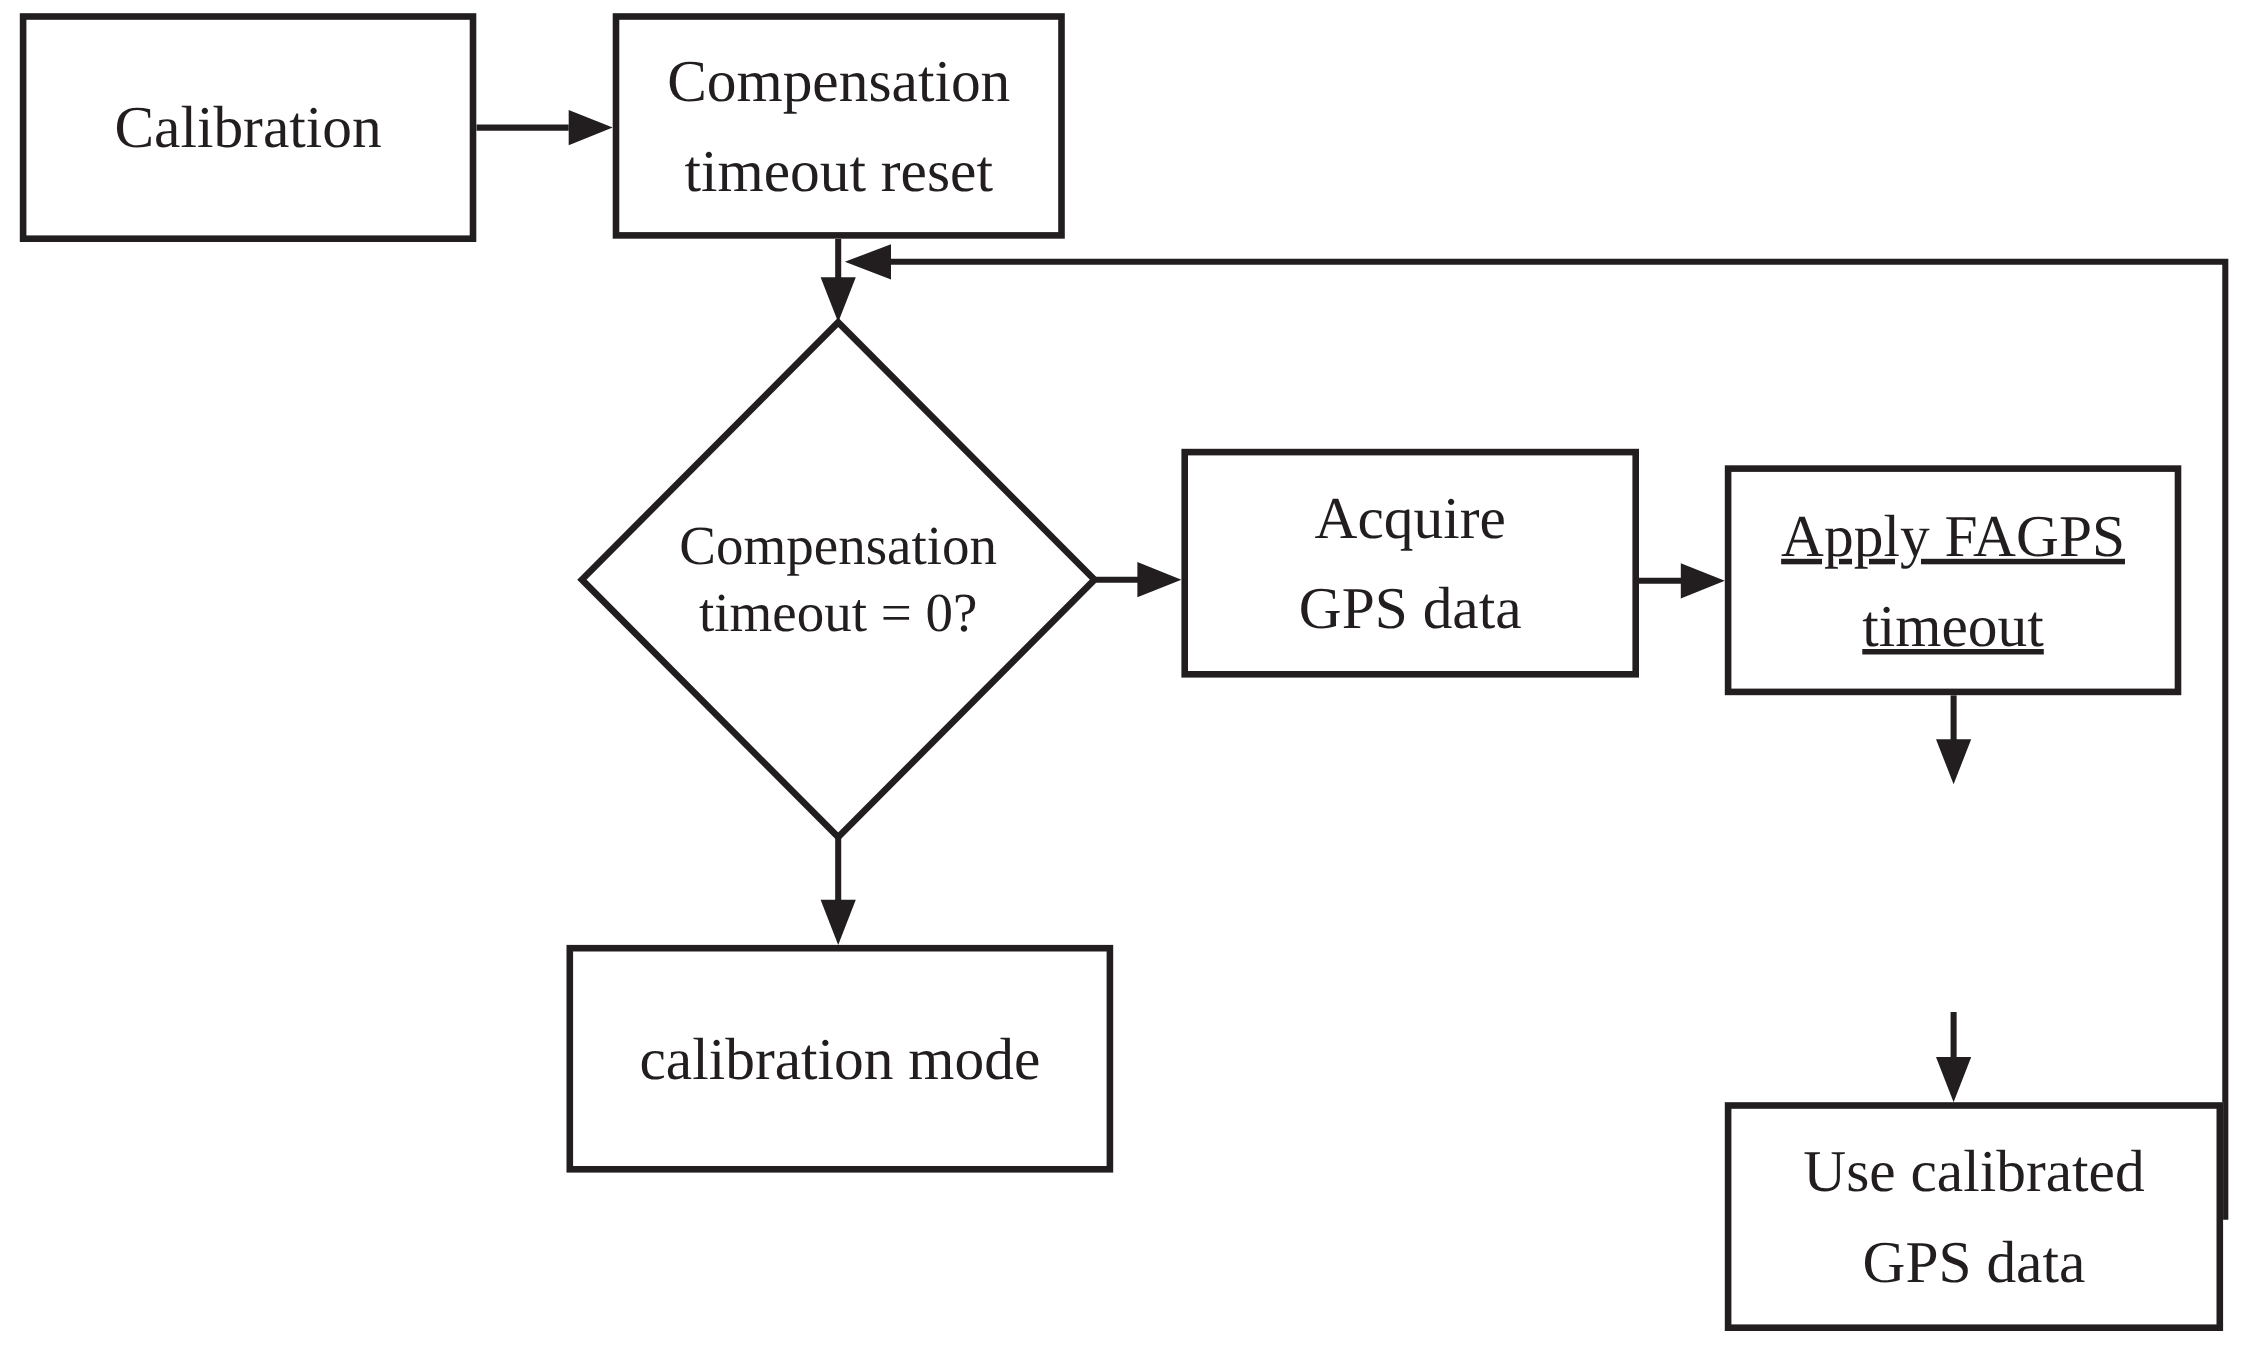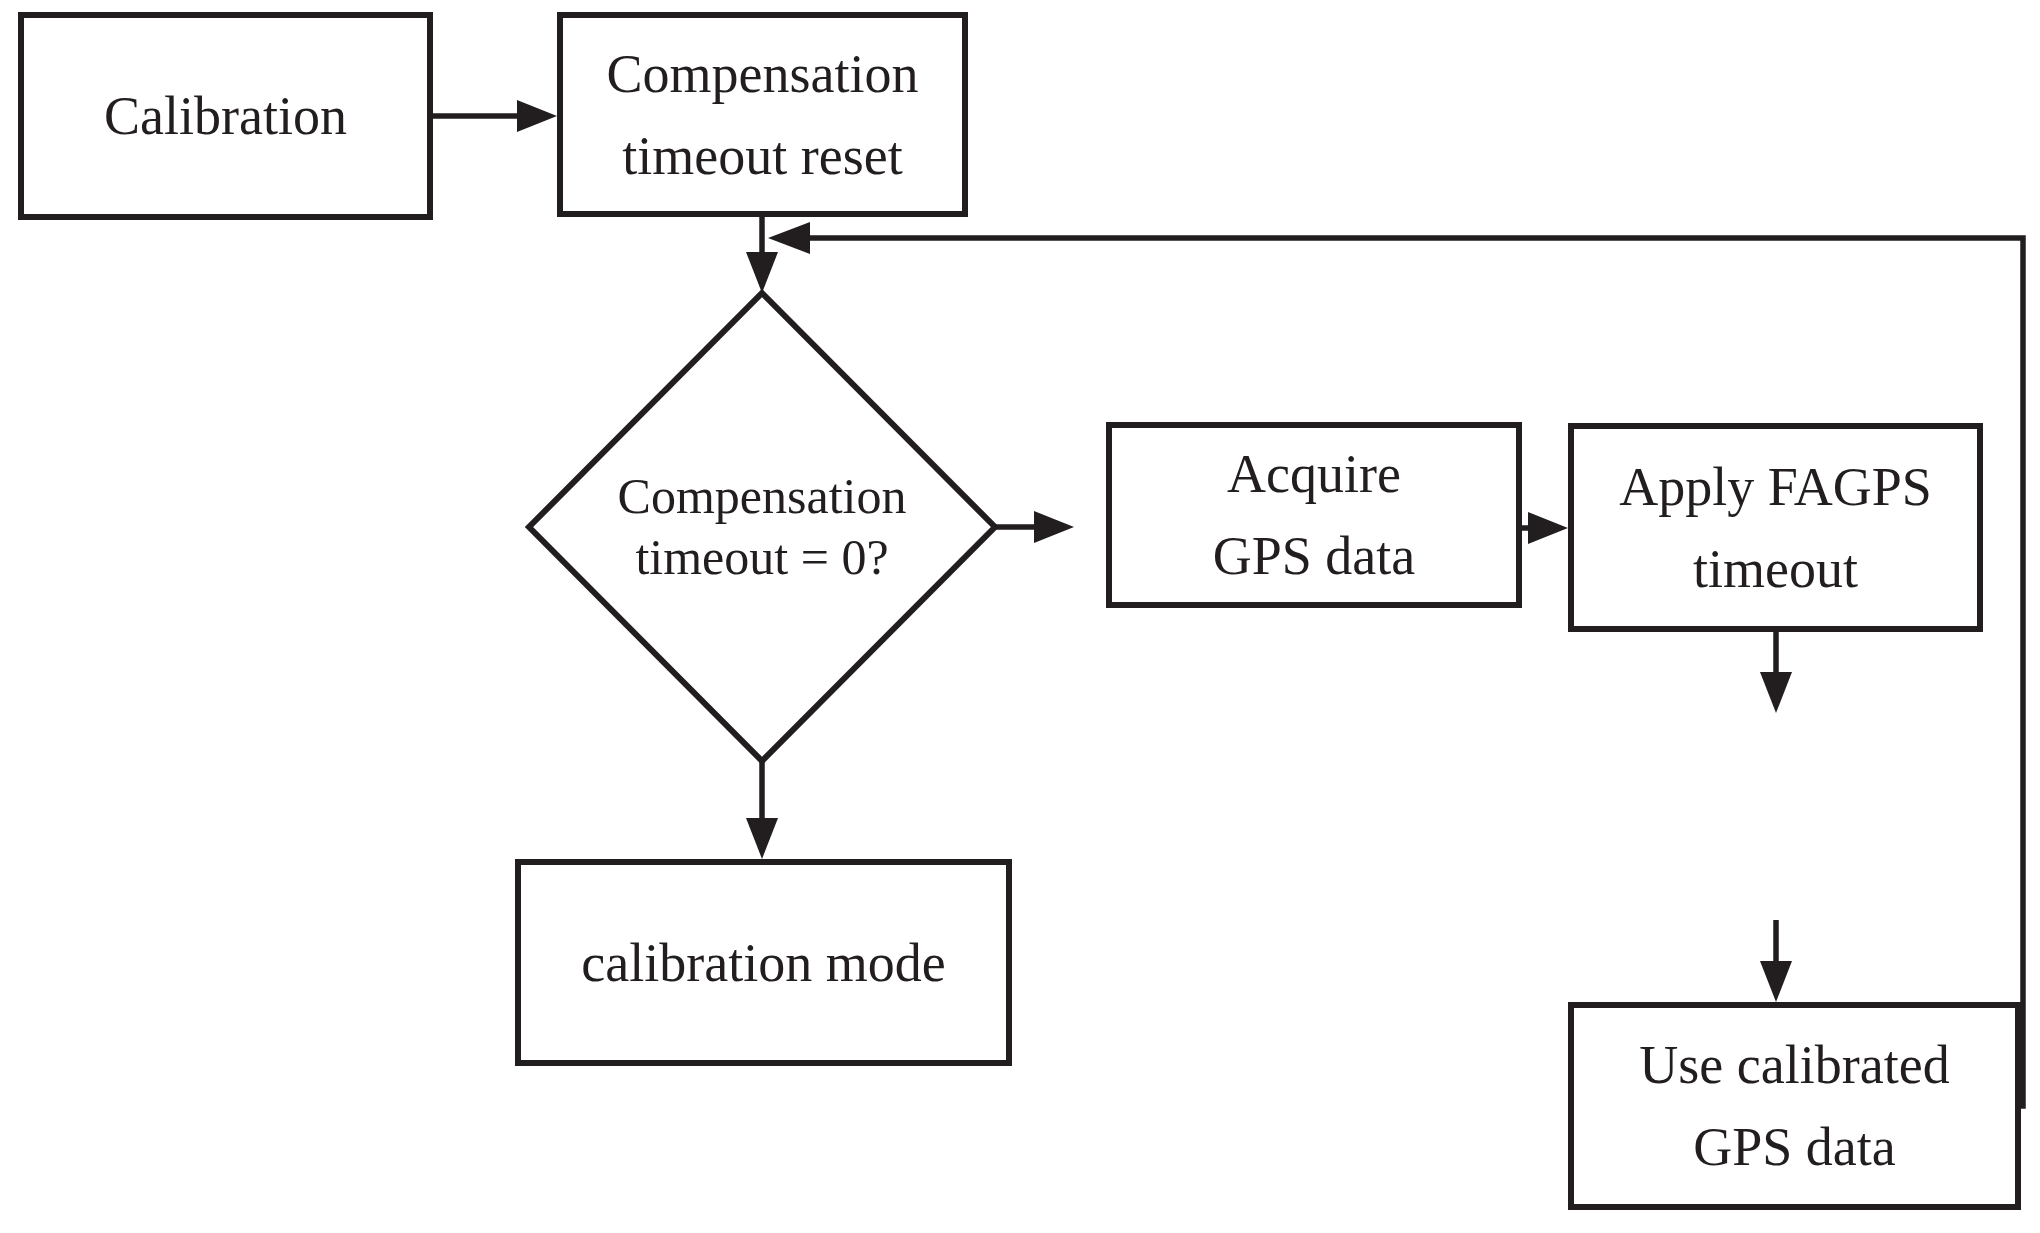--- a/index.html
+++ b/index.html
@@ -32,22 +32,22 @@
     flex-direction: column;
     align-items: center;
     justify-content: center;
     text-align: center;
     font-size: 54px;
     line-height: 82px;
     white-space: nowrap;
   }
   .node-calibration-acquired        { left: 18px;   top: 12px;   width: 415px; height: 208px; }
   .node-compensation-timeout-reset  { left: 557px;  top: 12px;   width: 411px; height: 205px; }
-  .node-acquire-gps-data            { left: 1074px; top: 422px;  width: 416px; height: 186px; margin-left: 32px; }
-  .node-apply-fagps-offset          { left: 1568px; top: 423px;  width: 415px; height: 209px; }
+  .node-acquire-gps-data            { left: 1074px; top: 408px;  width: 416px; height: 208px; }
+  .node-apply-fagps-offset          { left: 1568px; top: 423px;  width: 415px; height: 209px; text-decoration: underline; }
   .node-decrement-timeout           { left: 1568px; top: 713px;  width: 415px; height: 207px; }
   .node-use-calibrated-gps-data     { left: 1568px; top: 1002px; width: 453px; height: 208px; }
   .node-switch-to-calibration-mode  { left: 515px;  top: 859px;  width: 497px; height: 207px; }
   .diamond-label {
     position: absolute;
     left: 512px;
     top: 466px;
     width: 500px;
     text-align: center;
     font-size: 50px;

